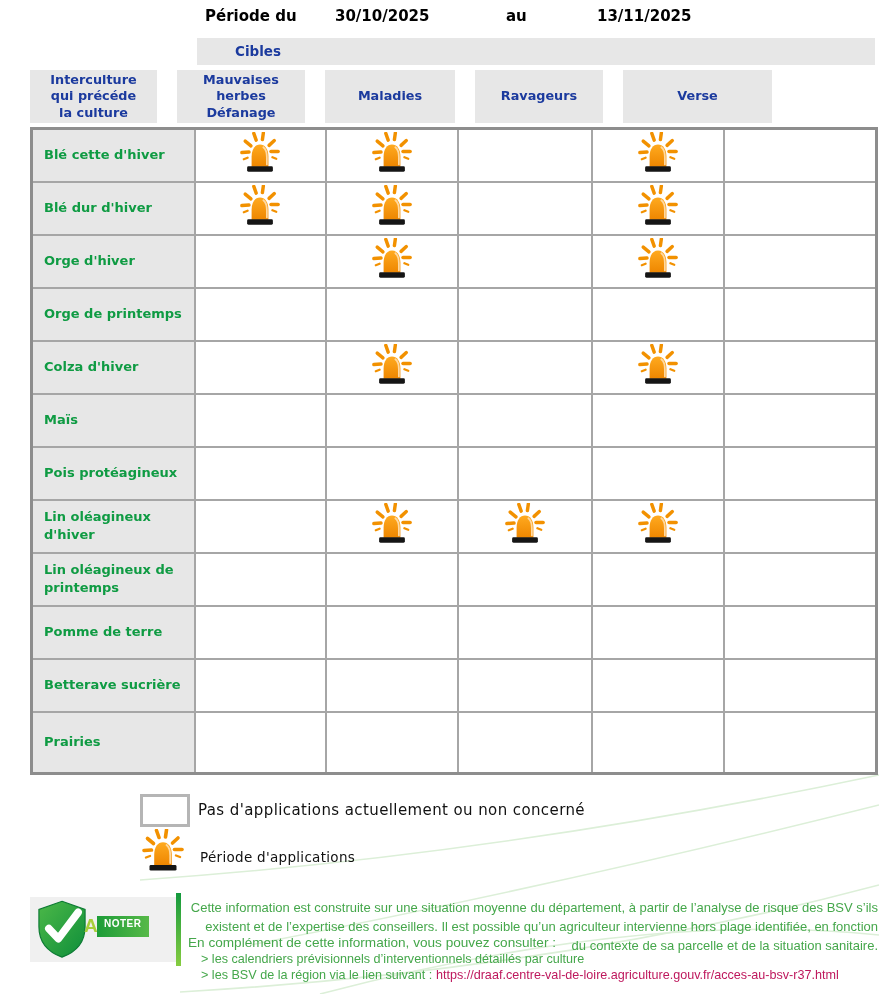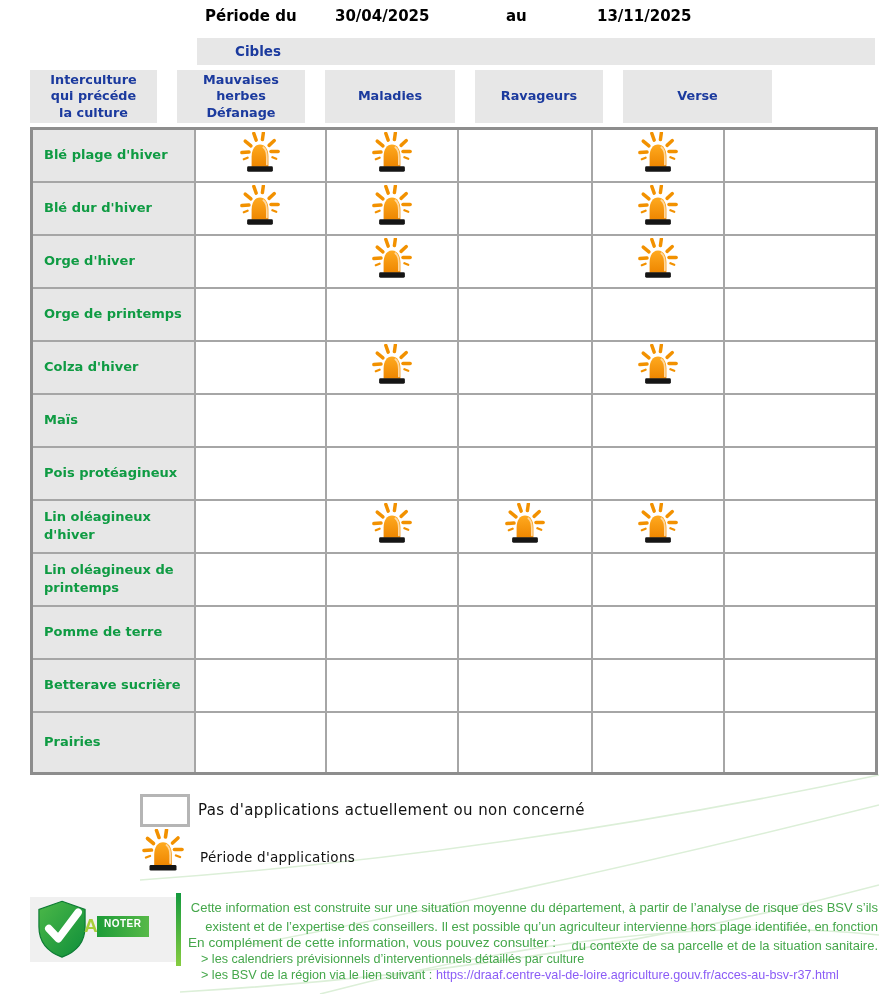--- a/index.html
+++ b/index.html
@@ -77,21 +77,21 @@
   }
   .note-bar {
     position: absolute; left: 176px; top: 893px; width: 5px; height: 73px;
     background: linear-gradient(#13993d, #86cc40);
   }
   .note-text { position: absolute; left: 188px; font-family: "Liberation Sans", sans-serif; color: #45a74b; }
   .note-p1 { top: 898px; width: 690px; font-size: 13px; line-height: 19px; text-align: right; }
   .note-p2 { top: 935px; font-size: 13.6px; }
   .note-b1 { top: 952px; left: 201px; font-size: 12.6px; }
   .note-b2 { top: 968px; left: 201px; font-size: 12.6px; }
-  .note-b2 a { color: #8b5cf6; text-decoration: none; cursor: pointer; }
+  .note-b2 a { color: #be185d; text-decoration: none; cursor: pointer; }
 </style>
 </head>
 <body>
 
 <div class="page">
 
   <svg width="0" height="0" style="position:absolute" aria-hidden="true">
     <defs>
       <linearGradient id="sirenGrad" x1="0" y1="0" x2="0" y2="1">
         <stop offset="0" stop-color="#ffaa1f"></stop>
@@ -106,21 +106,21 @@
 
   <svg class="deco">
     <path d="M 140 120 Q 500 95 879 15" stroke="#dcefd8" stroke-width="1.6" fill="none"></path>
     <path d="M 250 185 Q 560 125 879 45" stroke="#dcefd8" stroke-width="1.6" fill="none"></path>
     <path d="M 180 232 Q 560 210 879 125" stroke="#dcefd8" stroke-width="1.6" fill="none"></path>
     <path d="M 320 234 Q 640 150 879 175" stroke="#dcefd8" stroke-width="1.6" fill="none"></path>
   </svg>
 
   <div class="period-row">
     <span class="p-label">Période du</span>
-    <span class="p-from">30/04/2025</span>
+    <span class="p-from">30/10/2025</span>
     <span class="p-au">au</span>
     <span class="p-to">13/11/2025</span>
   </div>
 
   <div class="cibles-bar">
     <span>Cibles</span>
   </div>
 
   <div class="header-row">
     <div class="hcell h1">Interculture
@@ -138,21 +138,21 @@
     <colgroup>
       <col class="c-label">
         <col class="c1">
         <col class="c2">
         <col class="c3">
         <col class="c4">
         <col class="c5">
     </colgroup>
     <tbody id="grid-body">
         <tr>
-          <th class="rowlabel">Blé plage d'hiver</th>
+          <th class="rowlabel">Blé cette d'hiver</th>
           <td class="datacell"><svg width="46" height="42" viewBox="0 0 48 44">
     <g stroke="#f29100" stroke-linecap="round" fill="none">
       <line stroke-width="3.6" x1="5" y1="21.5" x2="12.5" y2="21"></line>
       <line stroke-width="3.6" x1="8.5" y1="9.5" x2="14.5" y2="14.5"></line>
       <line stroke-width="3.6" x1="17.5" y1="1.5" x2="20" y2="8.5"></line>
       <line stroke-width="3.6" x1="27.5" y1="1" x2="26.5" y2="8"></line>
       <line stroke-width="3.6" x1="39" y1="9" x2="33.5" y2="14"></line>
       <line stroke-width="3.6" x1="43" y1="20.5" x2="35.5" y2="20.5"></line>
       <line stroke-width="2.4" x1="7" y1="28.5" x2="11" y2="27"></line>
       <line stroke-width="2.4" x1="41" y1="28" x2="37" y2="26.5"></line>

